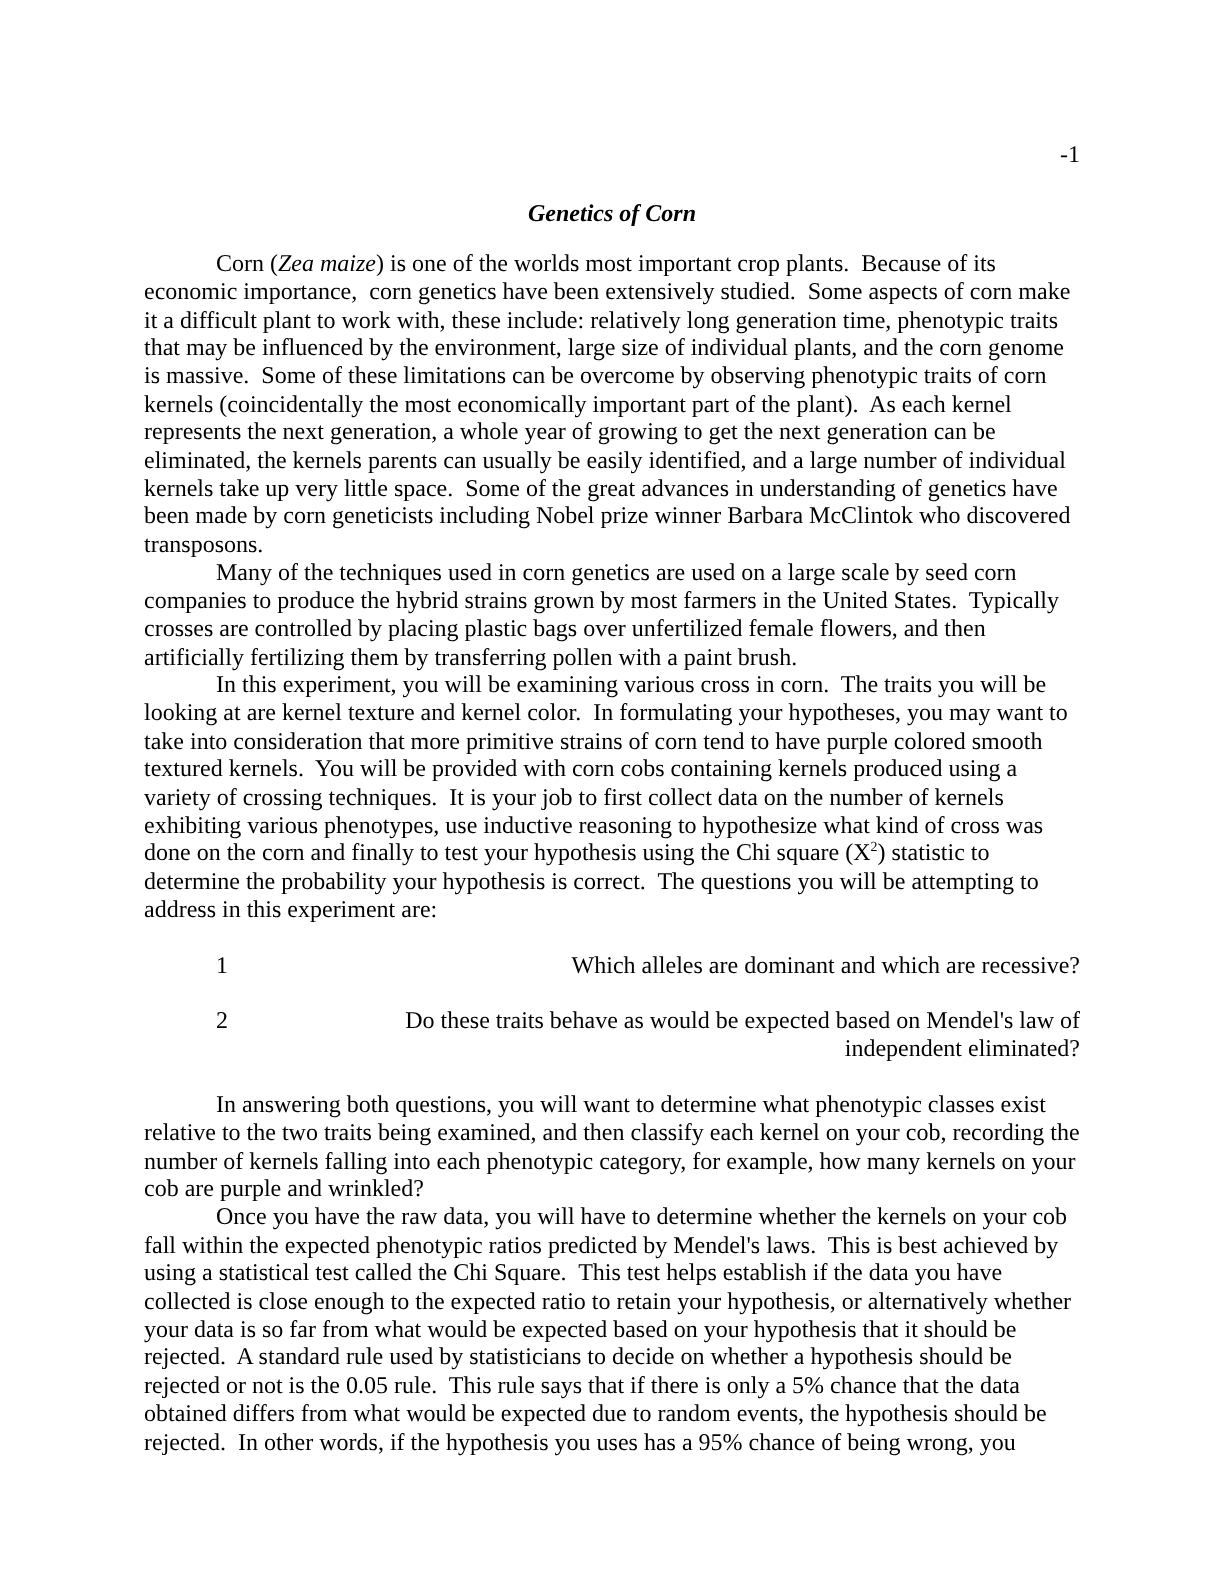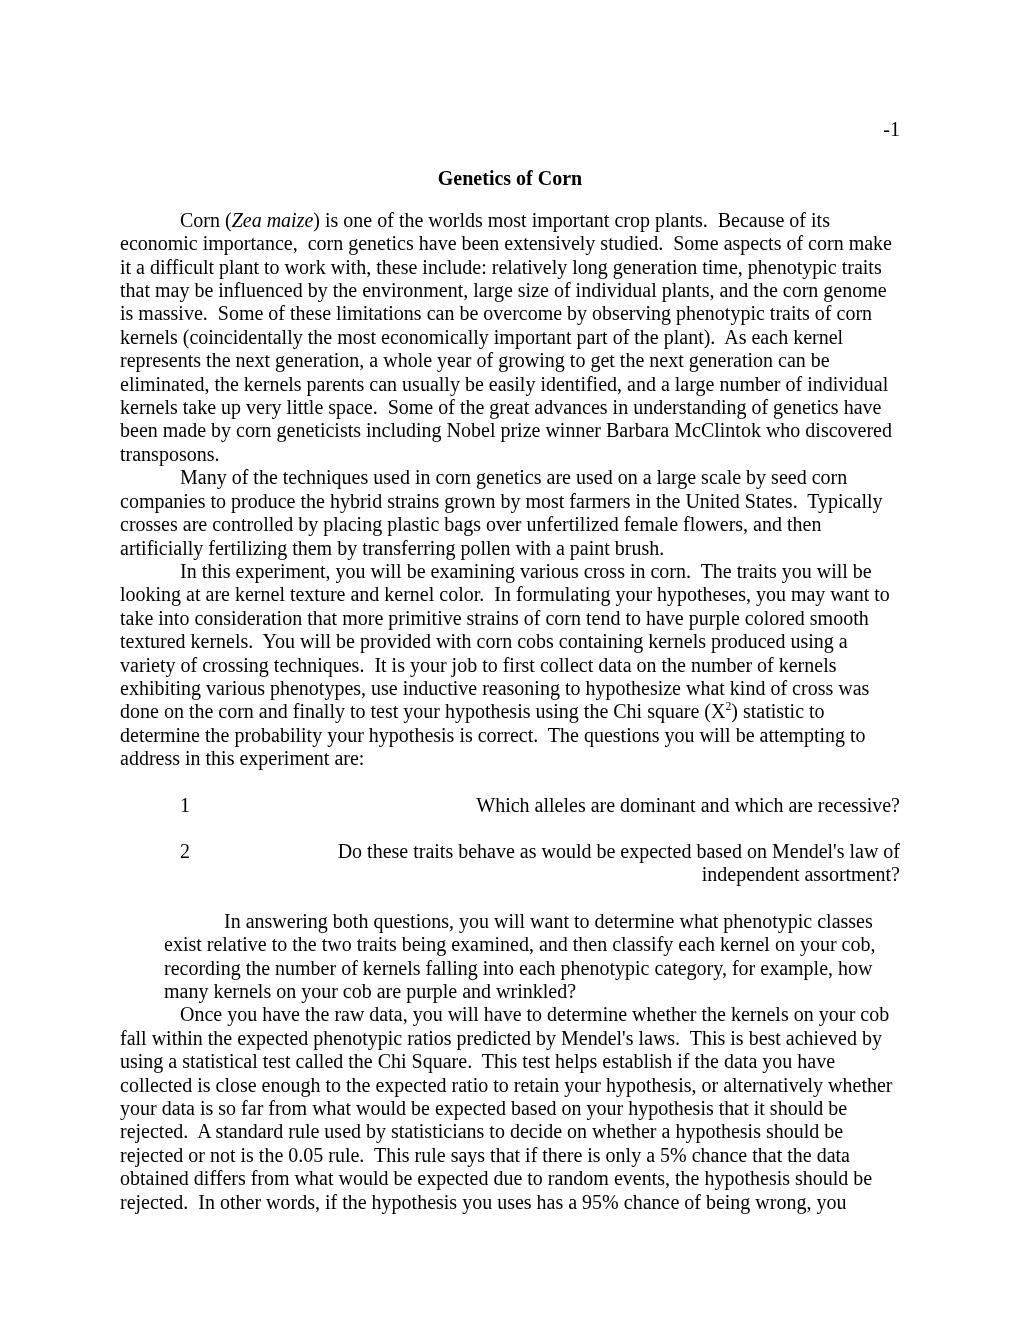--- a/index.html
+++ b/index.html
@@ -23,30 +23,30 @@
   .page-number {
     text-align: right;
     margin: 0 0 26px 0;
   }
   .title {
     font-size: 20px;
     font-weight: bold;
     text-align: center;
     margin: 0 0 18px 0;
     line-height: 23.4px;
+    font-style: italic;
   }
   p.para {
     margin: 0;
     text-indent: 60px;
     white-space: pre-wrap;
     text-align: left;
   }
   p.para.spaced {
     margin-top: 23px;
-    margin-left: 44px;
   }
   .list-item {
     display: flex;
     margin: 23px 0 0 60px;
     white-space: pre-wrap;
   }
   .list-num {
     width: 60px;
     flex-shrink: 0;
   }
@@ -78,20 +78,20 @@
 
   <p class="para"><span>In this experiment, you will be examining various cross in corn.  The traits you will be looking at are kernel texture and kernel color.  In formulating your hypotheses, you may want to take into consideration that more primitive strains of corn tend to have purple colored smooth textured kernels.  You will be provided with corn cobs containing kernels produced using a variety of crossing techniques.  It is your job to first collect data on the number of kernels exhibiting various phenotypes, use inductive reasoning to hypothesize what kind of cross was done on the corn and finally to test your hypothesis using the Chi square (X</span><sup class="exp">2</sup><span>) statistic to determine the probability your hypothesis is correct.  The questions you will be attempting to address in this experiment are:</span></p>
 
   <div class="list-item">
     <span class="list-num">1</span>
     <span class="list-text">Which alleles are dominant and which are recessive?</span>
   </div>
 
   <div class="list-item">
     <span class="list-num">2</span>
-    <span class="list-text">Do these traits behave as would be expected based on Mendel's law of independent assortment?</span>
+    <span class="list-text">Do these traits behave as would be expected based on Mendel's law of independent eliminated?</span>
   </div>
 
   <p class="para spaced">In answering both questions, you will want to determine what phenotypic classes exist relative to the two traits being examined, and then classify each kernel on your cob, recording the number of kernels falling into each phenotypic category, for example, how many kernels on your cob are purple and wrinkled?</p>
 
   <p class="para">Once you have the raw data, you will have to determine whether the kernels on your cob fall within the expected phenotypic ratios predicted by Mendel's laws.  This is best achieved by using a statistical test called the Chi Square.  This test helps establish if the data you have collected is close enough to the expected ratio to retain your hypothesis, or alternatively whether your data is so far from what would be expected based on your hypothesis that it should be rejected.  A standard rule used by statisticians to decide on whether a hypothesis should be rejected or not is the 0.05 rule.  This rule says that if there is only a 5% chance that the data obtained differs from what would be expected due to random events, the hypothesis should be rejected.  In other words, if the hypothesis you uses has a 95% chance of being wrong, you</p>
 
 </div>
 
 </body></html>

